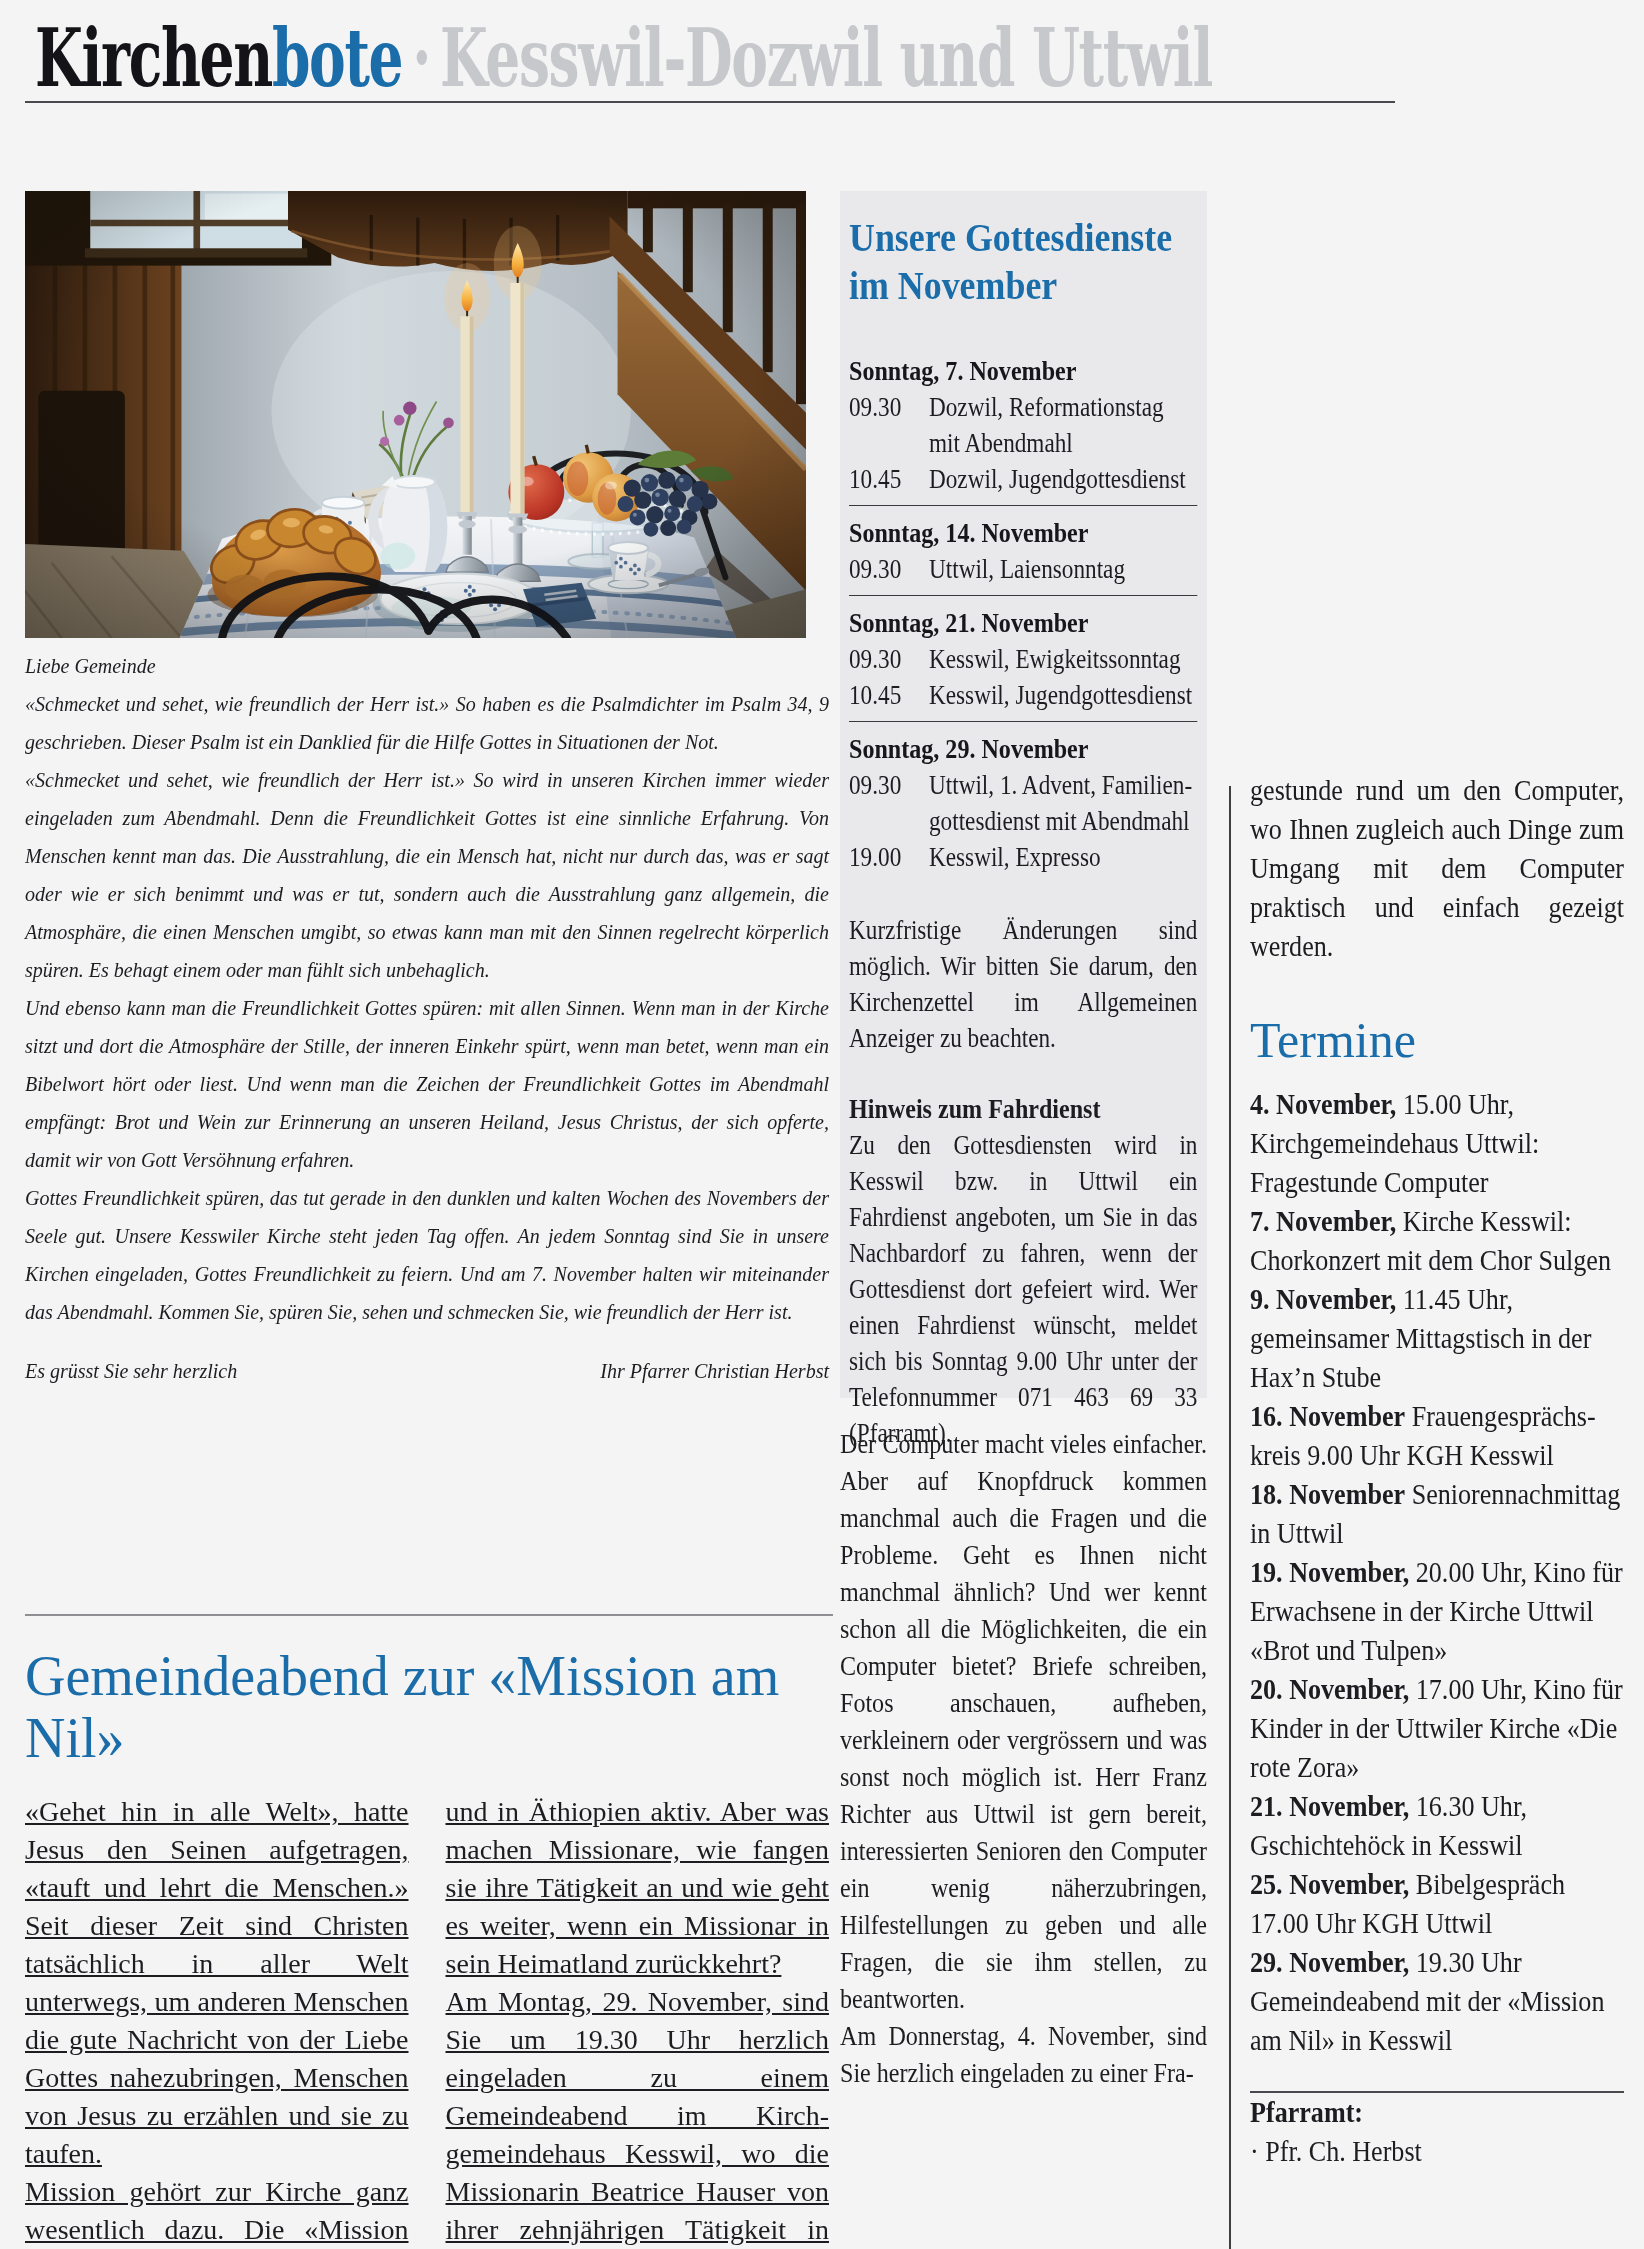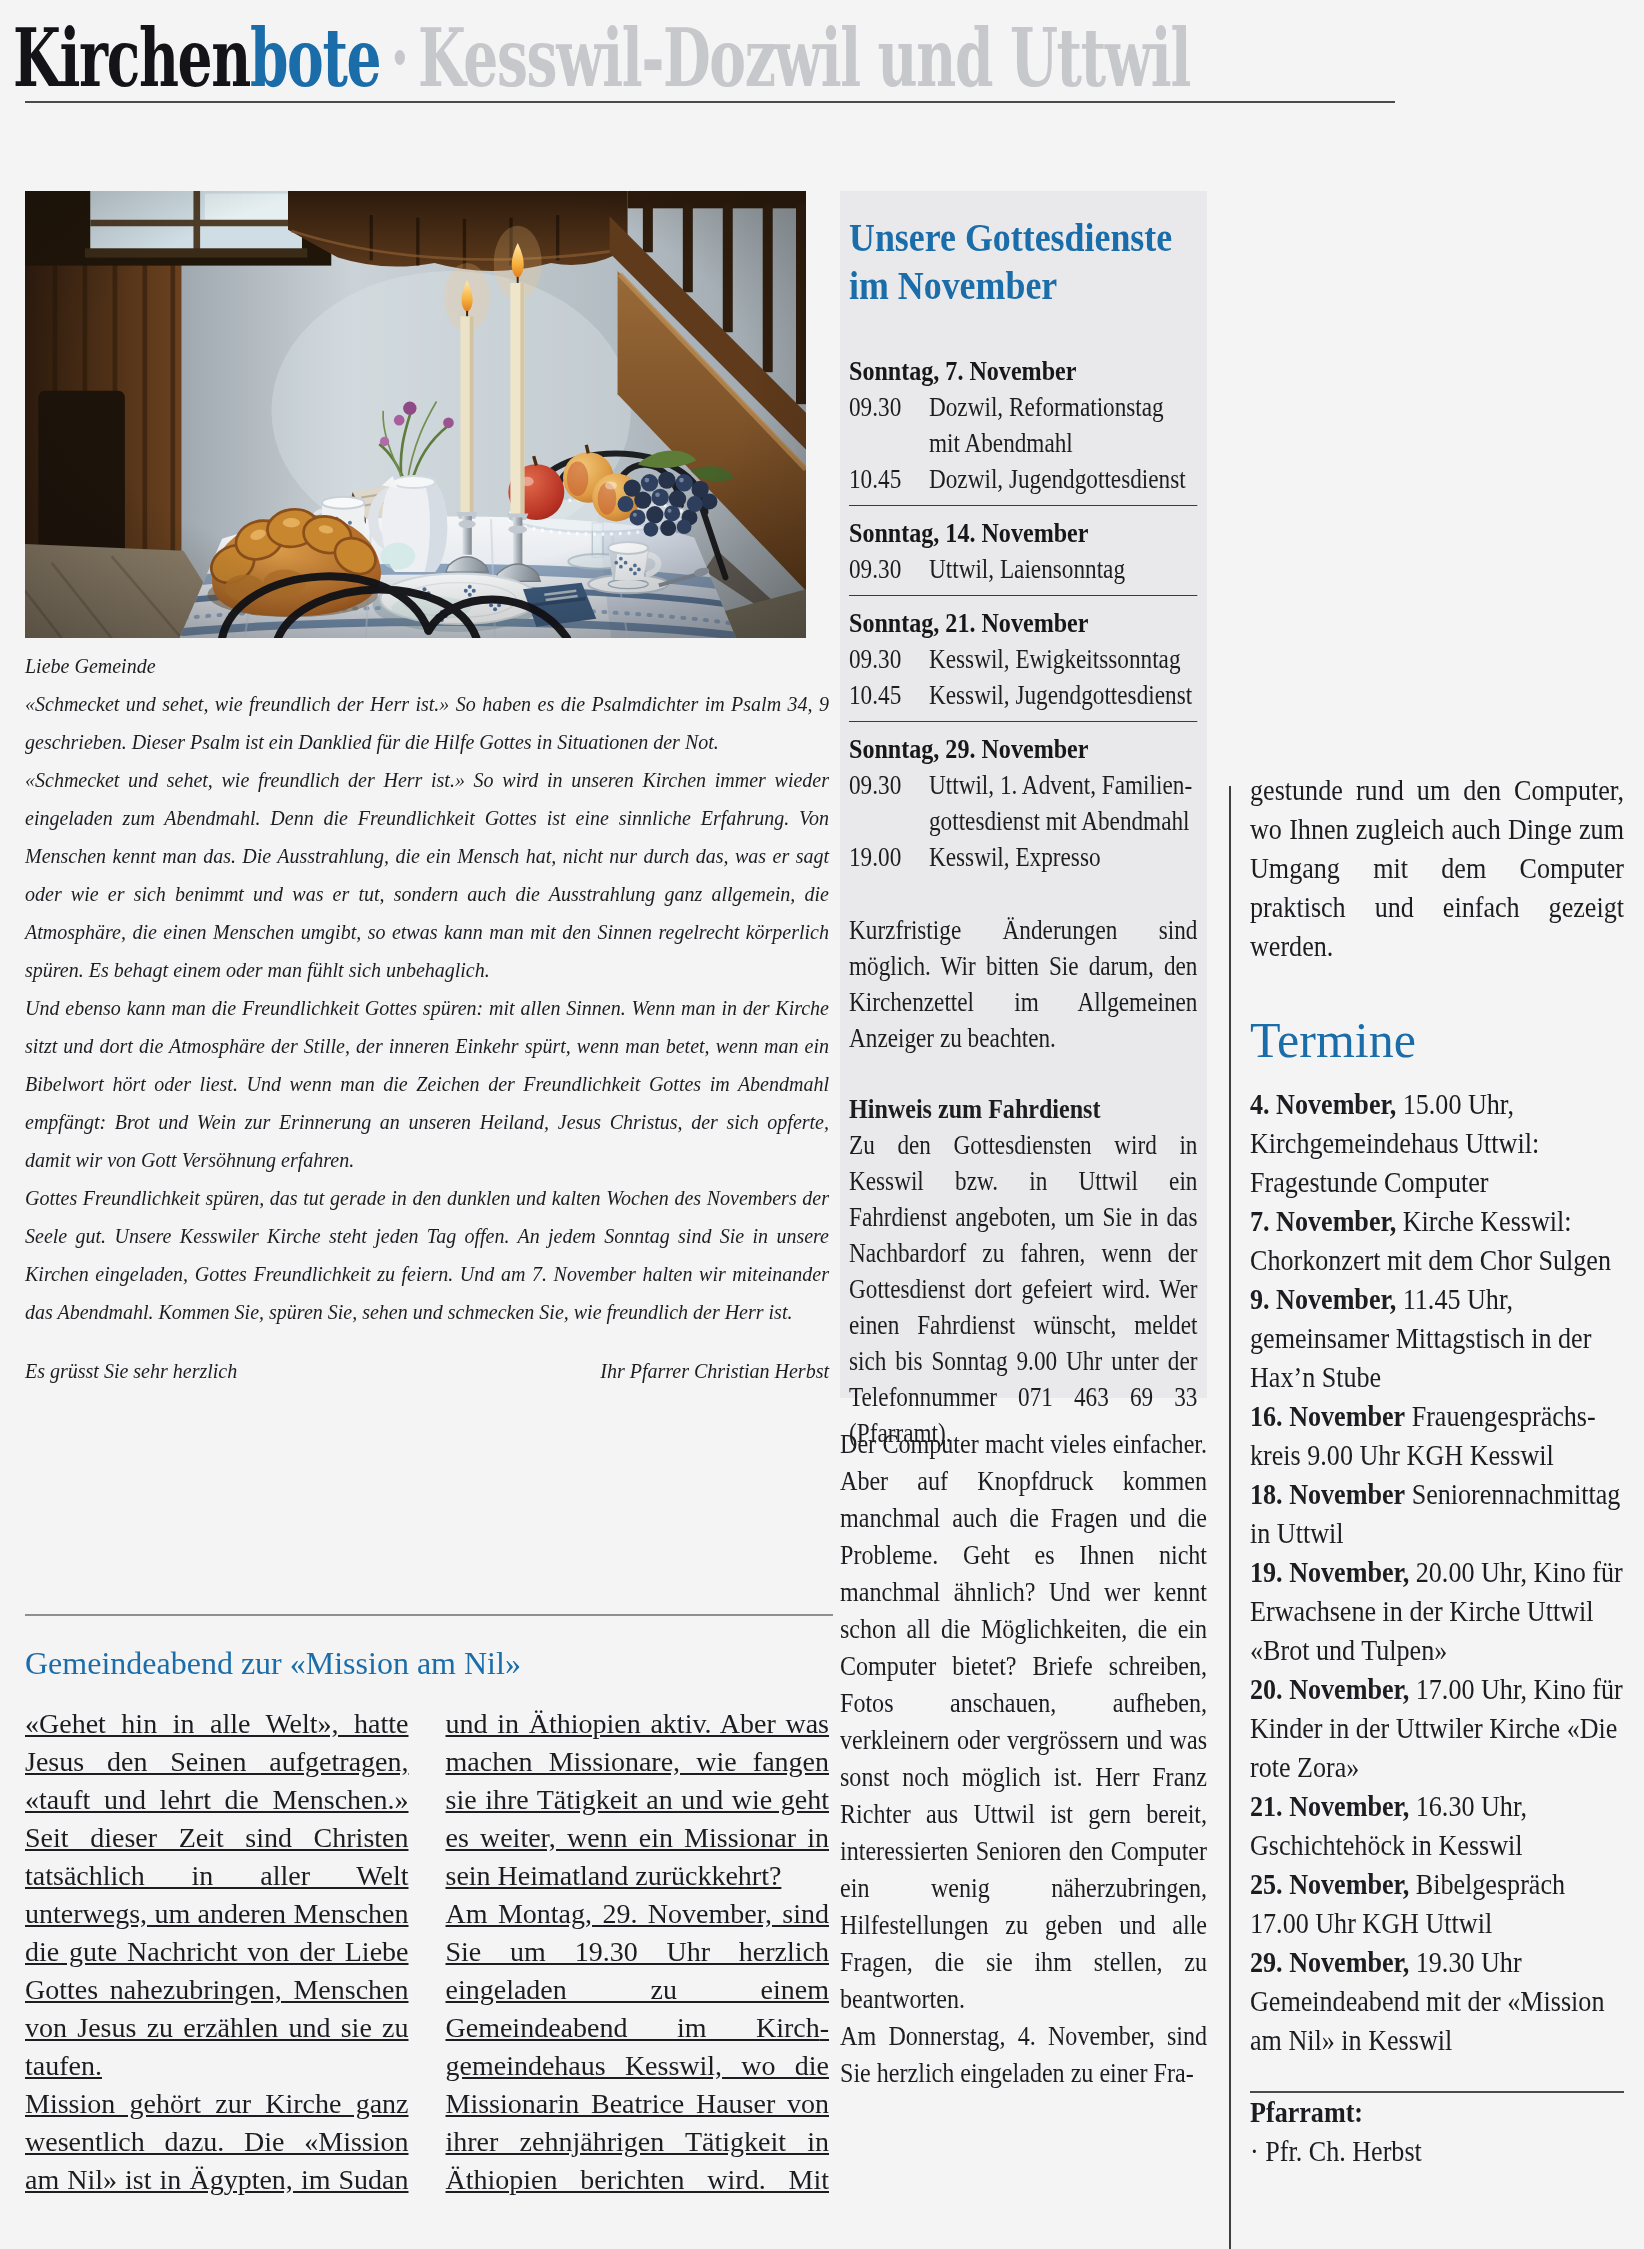--- a/index.html
+++ b/index.html
@@ -4,21 +4,21 @@
 <style>
   html,body{margin:0;padding:0;}
   body{background:#dadadd;}
   .page{
     position:relative; width:1644px; height:2250px; overflow:hidden;
     background:var(--bg,#f4f4f5);
     font-family:"Liberation Serif","DejaVu Serif",serif;
     color:var(--text,#1d1d21);
   }
   
-  .masthead{position:absolute; top:16px; left:13px; width:1531px;}
+  .masthead{position:absolute; top:16px; left:35px; width:1531px;}
   .brand{
     font-family:"DejaVu Serif","Liberation Serif",serif;
     font-weight:bold; font-size:81px; line-height:1.04; white-space:nowrap;
     letter-spacing:-2px; transform:scaleX(0.68); transform-origin:left top;
   }
   .brand .b-black{color:#141418;}
   .brand .b-blue{color:var(--accent,#1b6da9);}
   .brand .b-sep{color:var(--muted,#c7c8cc); margin:0 14.6px;}
   .brand .b-region{color:var(--muted,#c7c8cc);}
   .head-rule{position:absolute; top:101px; left:25px; width:1370px; height:2px; background:#4a4a4e;}
@@ -33,21 +33,21 @@
     font-style:italic; font-size:20px; line-height:38px; text-align:justify;
   }
   .letter p{margin:0;}
   .letter .salutation{text-align:left;}
   .signoff{display:flex; justify-content:space-between; margin-top:21px; font-style:italic;}
   .left-rule{position:absolute; top:1614px; left:25px; width:808px; height:2px; background:#8f8f93;}
 
   
   .mission{position:absolute; top:1646px; left:25px; width:804px;}
   .mission h2{
-    margin:0 0 24px 0; font-weight:normal; font-size:32px; line-height:1.1;
+    margin:0 0 24px 0; font-weight:normal; font-size:56px; line-height:1.1;
     color:var(--accent,#1b6da9);
   }
   .mission .twocol{
     column-count:2; column-gap:37px; height:530px; overflow:hidden;
     font-size:28px; line-height:38px; text-align:justify;
   }
   .mission p{margin:0;text-decoration:underline;}
 
   
   .services-box{

